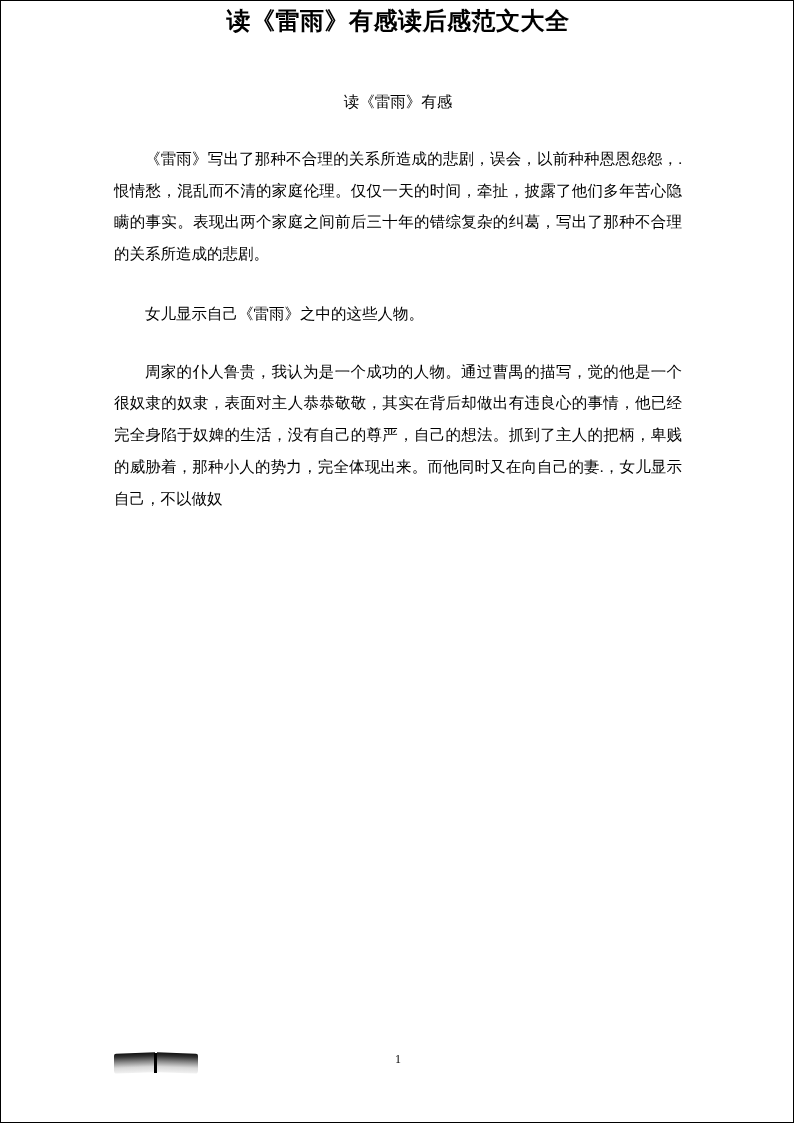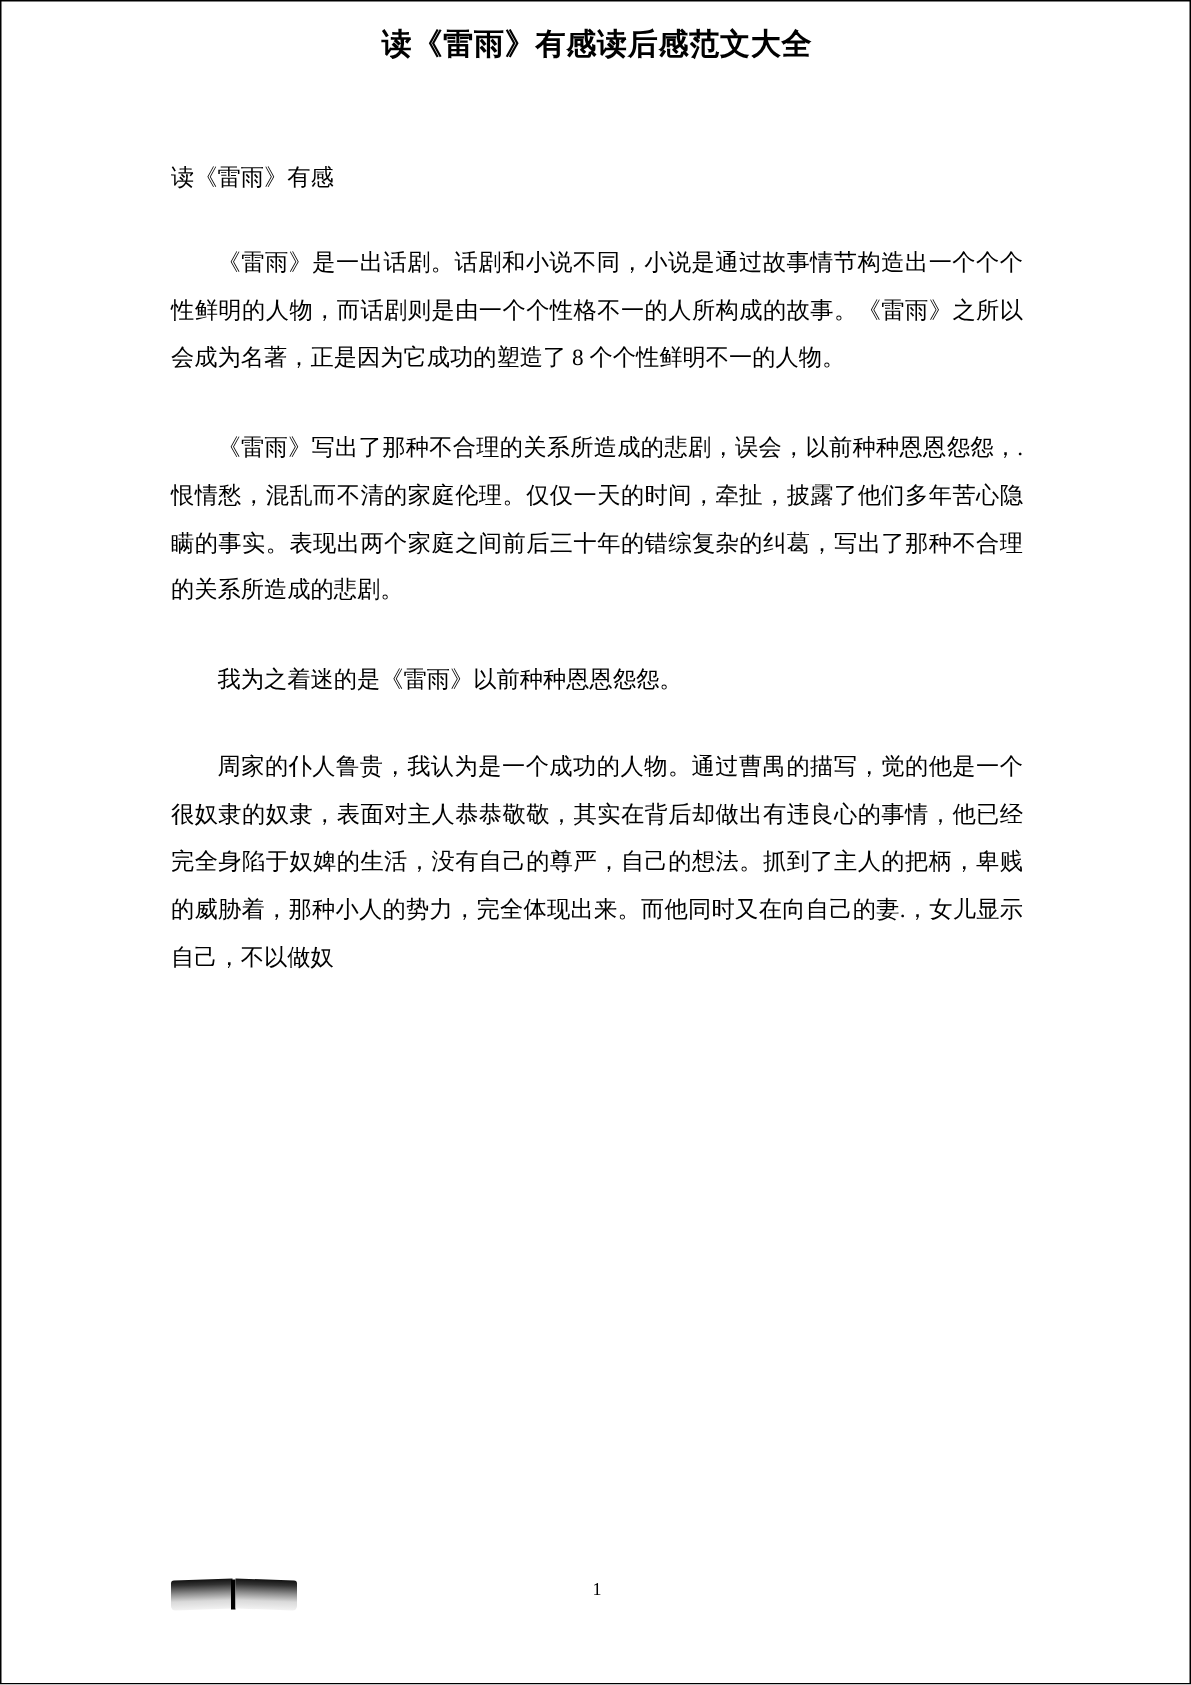--- a/index.html
+++ b/index.html
@@ -24,33 +24,33 @@
     box-sizing: border-box;
     border: 1px solid #000000;
   }
   .content {
     position: absolute;
     left: 113px;
     top: 0;
     width: 568px;
   }
   .doc-title {
-    margin: 15px;
-    font-size: 20px;
+    margin: 4px;
+    font-size: 24px;
     font-weight: bold;
     text-align: center;
     letter-spacing: 0.5px;
     font-family: "Liberation Serif", "DejaVu Serif", serif;
   }
   .subhead {
     margin: 0;
     padding-top: 49px;
     font-size: 15.5px;
     line-height: 1.6;
-    text-align: left;
+    text-align: center;
   }
   p.body-par {
     margin: 0;
     padding-top: 28px;
     font-size: 15.5px;
     line-height: 2.05;
     text-align: justify;
     text-justify: inter-ideograph;
     text-indent: 2em;
   }
@@ -107,23 +107,22 @@
     background: #000000;
   }
 </style>
 </head>
 <body>
 
 <div class="page">
   <div class="content">
     <h1 class="doc-title">读《雷雨》有感读后感范文大全</h1>
     <div class="subhead">读《雷雨》有感</div>
-    <p class="body-par">《雷雨》是一出话剧。话剧和小说不同，小说是通过故事情节构造出一个个个性鲜明的人物，而话剧则是由一个个性格不一的人所构成的故事。《雷雨》之所以会成为名著，正是因为它成功的塑造了 8 个个性鲜明不一的人物。</p>
     <p class="body-par">《雷雨》写出了那种不合理的关系所造成的悲剧，误会，以前种种恩恩怨怨，. 恨情愁，混乱而不清的家庭伦理。仅仅一天的时间，牵扯，披露了他们多年苦心隐瞒的事实。表现出两个家庭之间前后三十年的错综复杂的纠葛，写出了那种不合理的关系所造成的悲剧。</p>
-    <p class="body-par">我为之着迷的是《雷雨》以前种种恩恩怨怨。</p>
+    <p class="body-par">女儿显示自己《雷雨》之中的这些人物。</p>
     <p class="body-par tight">周家的仆人鲁贵，我认为是一个成功的人物。通过曹禺的描写，觉的他是一个很奴隶的奴隶，表面对主人恭恭敬敬，其实在背后却做出有违良心的事情，他已经完全身陷于奴婢的生活，没有自己的尊严，自己的想法。抓到了主人的把柄，卑贱的威胁着，那种小人的势力，完全体现出来。而他同时又在向自己的妻.，女儿显示自己，不以做奴</p>
   </div>
 
   <div class="footer">
     <div class="book-icon">
       <div class="page-left"></div>
       <div class="spine"></div>
       <div class="page-right"></div>
     </div>
     <div class="page-number">1</div>

